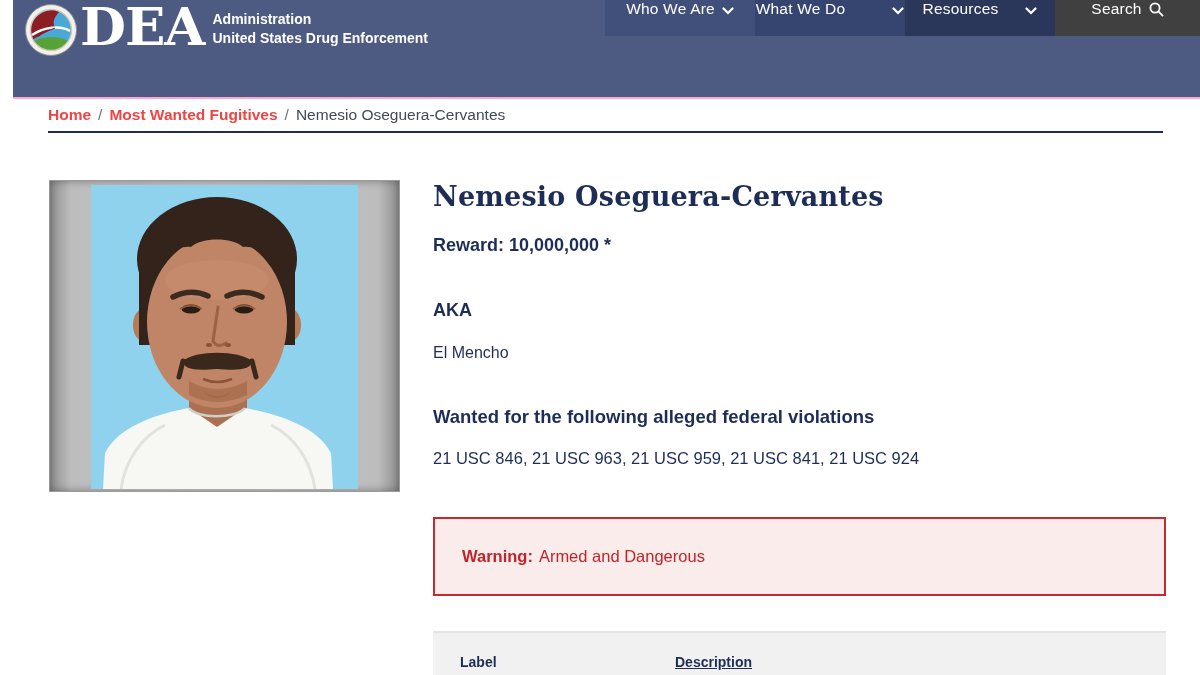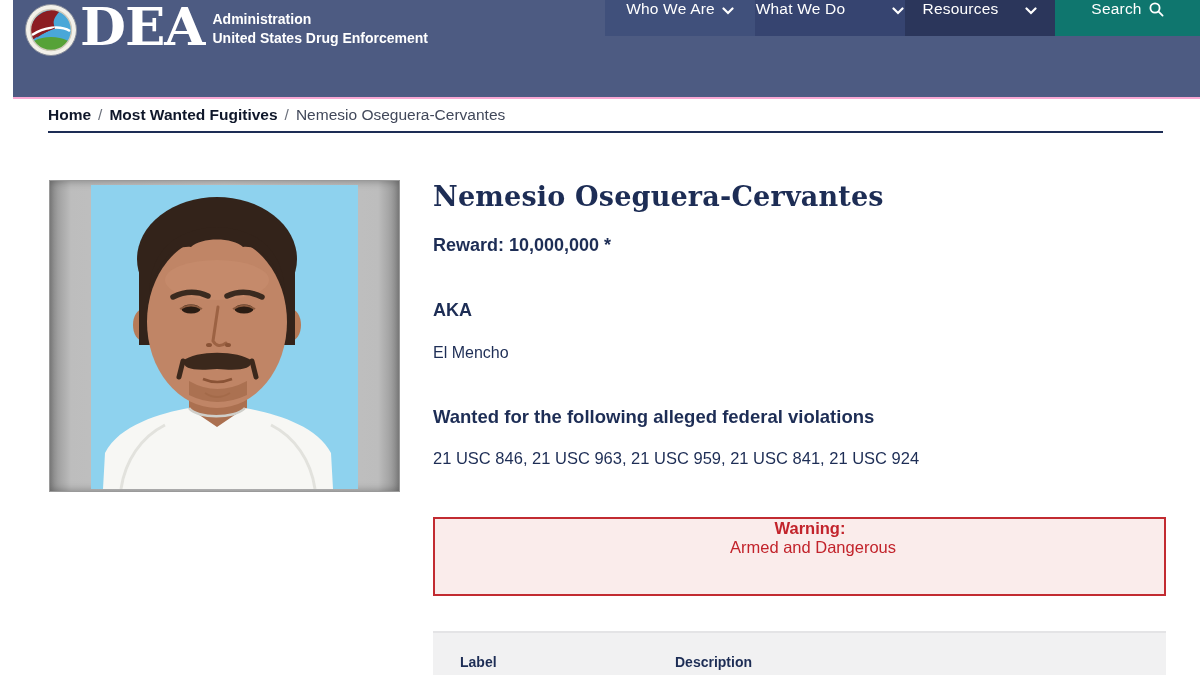--- a/index.html
+++ b/index.html
@@ -19,26 +19,26 @@
                  margin-left:8px;padding-bottom:2px;}
   .main-nav{margin-left:auto;display:flex;align-items:stretch;}
   .nav-item{display:flex;align-items:flex-end;justify-content:center;
             padding-bottom:18px;color:#ffffff;font-weight:normal;font-size:15.5px;
             letter-spacing:.2px;cursor:pointer;}
   .nav-item .chev{margin-left:7px;margin-bottom:3px;}
   .nav-item .mag{margin-left:7px;margin-bottom:1px;}
   .nav-0{width:150px;background:#40507b;}
   .nav-1{width:150px;background:#364470;gap:40px;}
   .nav-2{width:150px;background:#2b365b;gap:20px;}
-  .nav-3{width:145px;background:#0f766e;}
+  .nav-3{width:145px;background:#404040;}
 
   
   .breadcrumb{position:absolute;left:48px;top:106px;font-size:15.5px;color:#41485a;
               white-space:nowrap;}
-  .breadcrumb a{color:#0f172a;font-weight:bold;text-decoration:none;cursor:pointer;}
+  .breadcrumb a{color:#ef4444;font-weight:bold;text-decoration:none;cursor:pointer;}
   .crumb-sep{color:#6d727d;margin:0 7px;font-weight:normal;}
   .breadcrumb-rule{position:absolute;left:48px;top:131px;width:1115px;height:2px;
                    background:#1d2d55;}
 
   
   .photo-frame{position:absolute;left:49px;top:180px;width:351px;height:312px;
                background:linear-gradient(90deg,#8f8f8f 0,#bdbdbd 6%,#c6c6c6 50%,#bdbdbd 94%,#8f8f8f 100%);
                box-shadow:inset 0 0 8px rgba(0,0,0,.35);border:1px solid #9a9a9a;
                box-sizing:border-box;}
   .photo-inner{position:absolute;left:41px;top:4px;width:267px;height:304px;overflow:hidden;}
@@ -50,29 +50,29 @@
   .aka-heading{position:absolute;left:433px;top:300px;font-size:18px;font-weight:bold;
                color:#1d2d55;}
   .aka-value{position:absolute;left:433px;top:344px;font-size:16px;color:#1d2d55;}
   .violations-heading{position:absolute;left:433px;top:406px;font-size:18.5px;
                       font-weight:bold;color:#1d2d55;}
   .violations-value{position:absolute;left:433px;top:449px;font-size:16.5px;color:#1d2d55;}
 
   .warning-box{position:absolute;left:433px;top:517px;width:733px;height:79px;
                box-sizing:border-box;background:#faeceb;border:2px solid #c22b31;
                display:flex;align-items:center;padding-left:27px;
-               font-size:16.5px;color:#c2232b;flex-direction:column;}
+               font-size:16.5px;color:#c2232b;}
   .warning-box b{margin-right:6px;}
 
   .details-table{position:absolute;left:433px;top:631px;width:733px;height:60px;
                  background:#f1f1f2;border-top:2px solid #e4e4e6;box-sizing:border-box;
                  display:flex;align-items:center;}
   .th{font-size:14px;font-weight:bold;color:#1d2d55;}
   .th-label{width:242px;box-sizing:border-box;padding-left:27px;}
-  .th-desc{flex:1;}
+  .th-desc{flex:1;text-decoration:underline;}
 </style>
 </head>
 <body>
 
 <div class="site-header">
   <div class="brand">
     <svg class="seal" viewBox="0 0 52 52">
       <circle cx="26" cy="26" r="25.5" fill="#f3f1ea"></circle>
       <circle cx="26" cy="26" r="25.5" fill="none" stroke="#8a8f9c" stroke-width="1"></circle>
       <clipPath id="sealclip">

